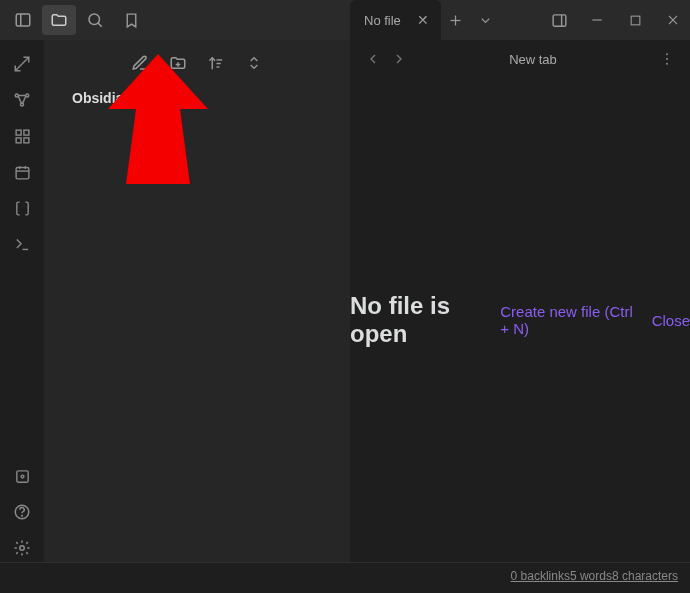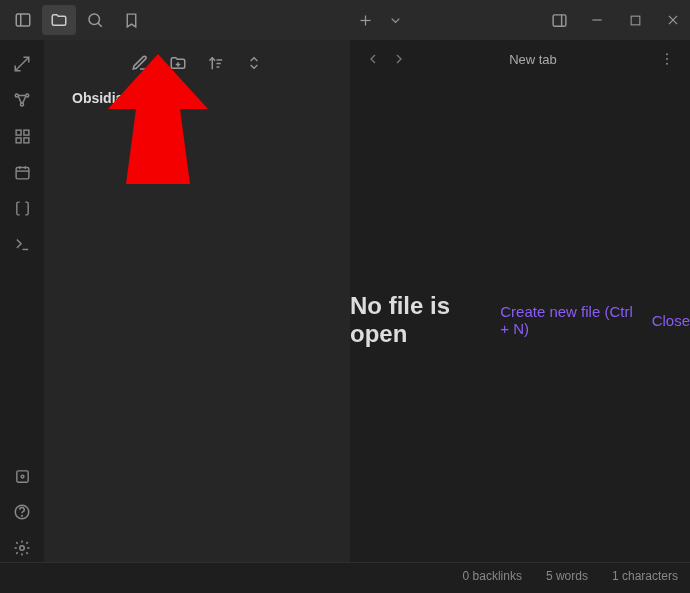--- a/index.html
+++ b/index.html
@@ -186,23 +186,24 @@
   font-size: 15px;
 }
 .statusbar {
   height: 26px;
   background: #1e1e1e;
   border-top: 1px solid #2e2e2e;
   display: flex;
   align-items: center;
   justify-content: flex-end;
   padding: 0 12px;
-  gap: 24px;
+  gap: 0;
   font-size: 12px;
   color: #888;
+  text-decoration: underline;
 }
 .arrow-annotation {
   position: absolute;
   left: 108px;
   top: 54px;
   pointer-events: none;
 }
 svg { display: block; }
 </style>
 </head>
@@ -227,20 +228,24 @@
           <line x1="21" y1="21" x2="16" y2="16"></line>
         </svg>
     </div>
     <div class="topbar-icon">
       <svg width="17" height="17" viewBox="0 0 24 24" fill="none" stroke="currentColor" stroke-width="2">
           <path d="M6 3h12v18l-6-4-6 4z"></path>
         </svg>
     </div>
   </div>
   <div class="tab-strip">
+    <div class="tab">
+      <span>No file</span>
+      <span class="tab-close">✕</span>
+    </div>
     <div class="new-tab-btn">
       <svg width="15" height="15" viewBox="0 0 24 24" fill="none" stroke="currentColor" stroke-width="2">
           <line x1="12" y1="4" x2="12" y2="20"></line>
           <line x1="4" y1="12" x2="20" y2="12"></line>
         </svg>
     </div>
     <div class="tab-dropdown">
       <svg width="15" height="15" viewBox="0 0 24 24" fill="none" stroke="currentColor" stroke-width="2">
           <polyline points="6 9 12 15 18 9"></polyline>
         </svg>
@@ -401,20 +406,20 @@
       <div class="empty-title">No file is open</div>
       <div class="empty-link">Create new file (Ctrl + N)</div>
       <div class="empty-link">Close</div>
     </div>
   </div>
 </div>
 
 <div class="statusbar">
   <span>0 backlinks</span>
   <span>5 words</span>
-  <span>1 characters</span>
+  <span>8 characters</span>
 </div>
 
 <div class="arrow-annotation">
   <svg width="120" height="150" viewBox="0 0 120 150">
     <polygon points="50,0 100,55 72,55 82,130 18,130 28,55 0,55" fill="#f40000"></polygon>
   </svg>
 </div>
 
 </body></html>

